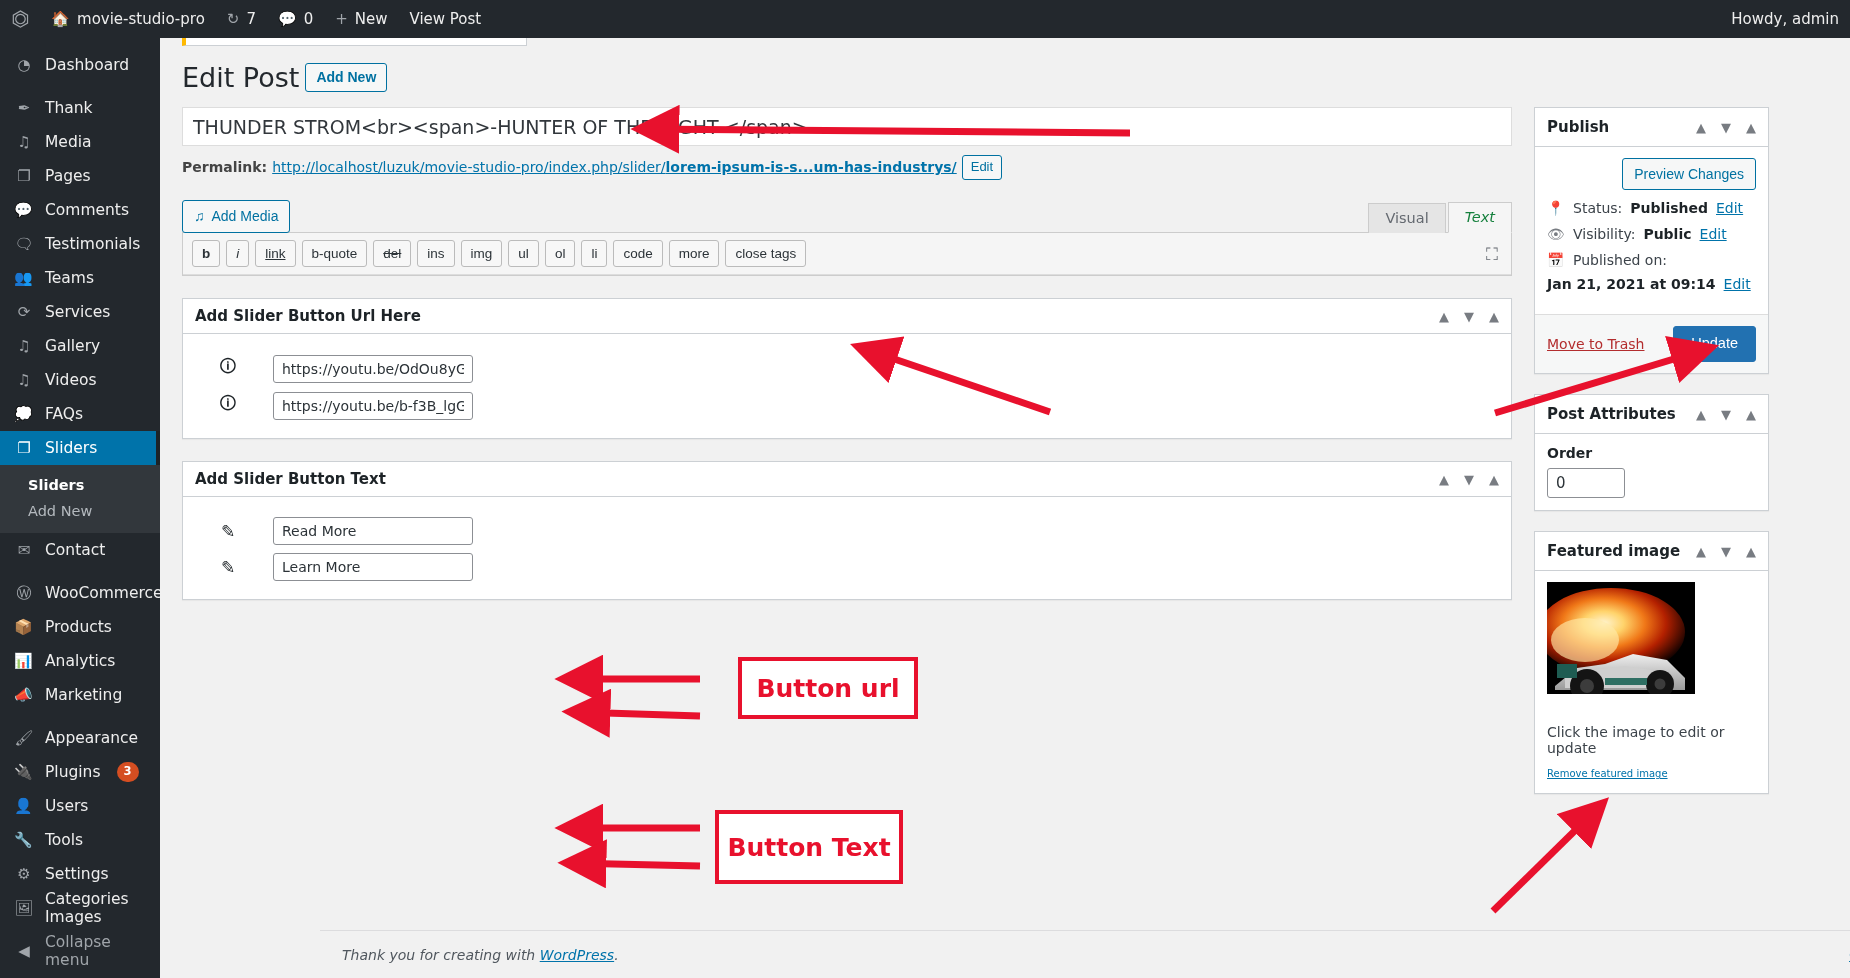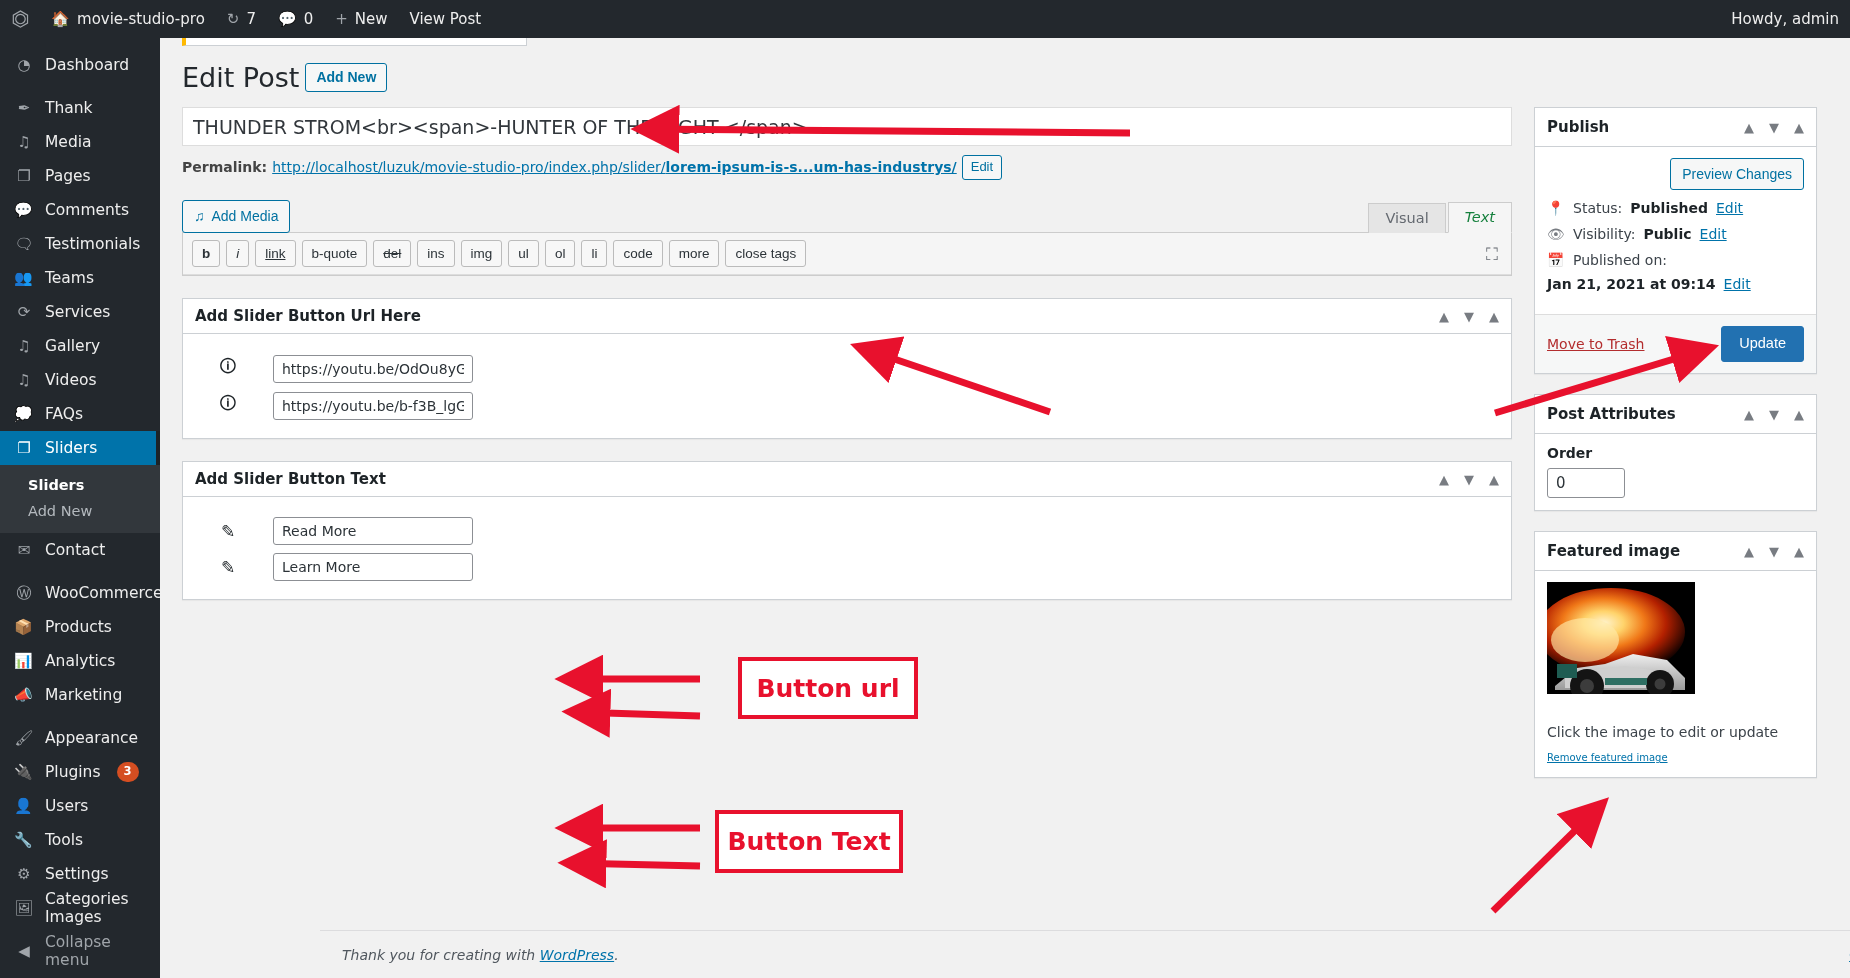--- a/index.html
+++ b/index.html
@@ -79,21 +79,21 @@
     font-size: 27px; font-weight: 400; color:#23282d; line-height:1.3;
   }
   .btn-addnew {
     border:1px solid #0071a1; color:#0071a1; background:#f6f7f7;
     border-radius:3px; font-size:14px; padding:3px 10px; cursor:pointer;
     font-weight:600; line-height:1.5;
   }
 
   .wrap { padding: 12px 22px 0 22px; display:flex; gap: 22px; }
   .col-main { width: 1330px; }
-  .col-side { width: 283px; }
+  .col-side { width: 235px; }
 
   
   .title-field {
     width: 100%; height: 39px; border:1px solid #ddd; background:#fff;
     font-size:19px; color:#32373c; padding: 3px 10px;
     font-family:"DejaVu Sans","Liberation Sans",sans-serif;
     outline:none;
   }
   .permalink-row {
     margin-top: 9px; font-size: 14px; color:#444; display:flex;
@@ -590,13 +590,13 @@
     <line x1="1495" y1="413" x2="1707" y2="349"></line>
     <line x1="700" y1="679" x2="567" y2="679"></line>
     <line x1="700" y1="716" x2="574" y2="712"></line>
     <line x1="700" y1="828" x2="567" y2="828"></line>
     <line x1="700" y1="866" x2="570" y2="863"></line>
     <line x1="1493" y1="911" x2="1600" y2="806"></line>
   </g>
 </svg>
 
 <div class="ann-label" id="ann-url" style="left:738px; top:657px; width:180px; height:62px;">Button url</div>
-<div class="ann-label" id="ann-text" style="left:715px; top:810px; width:188px; height:63px;">Button Text</div>
+<div class="ann-label" id="ann-text" style="left:715px; top:810px; width:188px; height:74px;">Button Text</div>
 
 </body></html>

